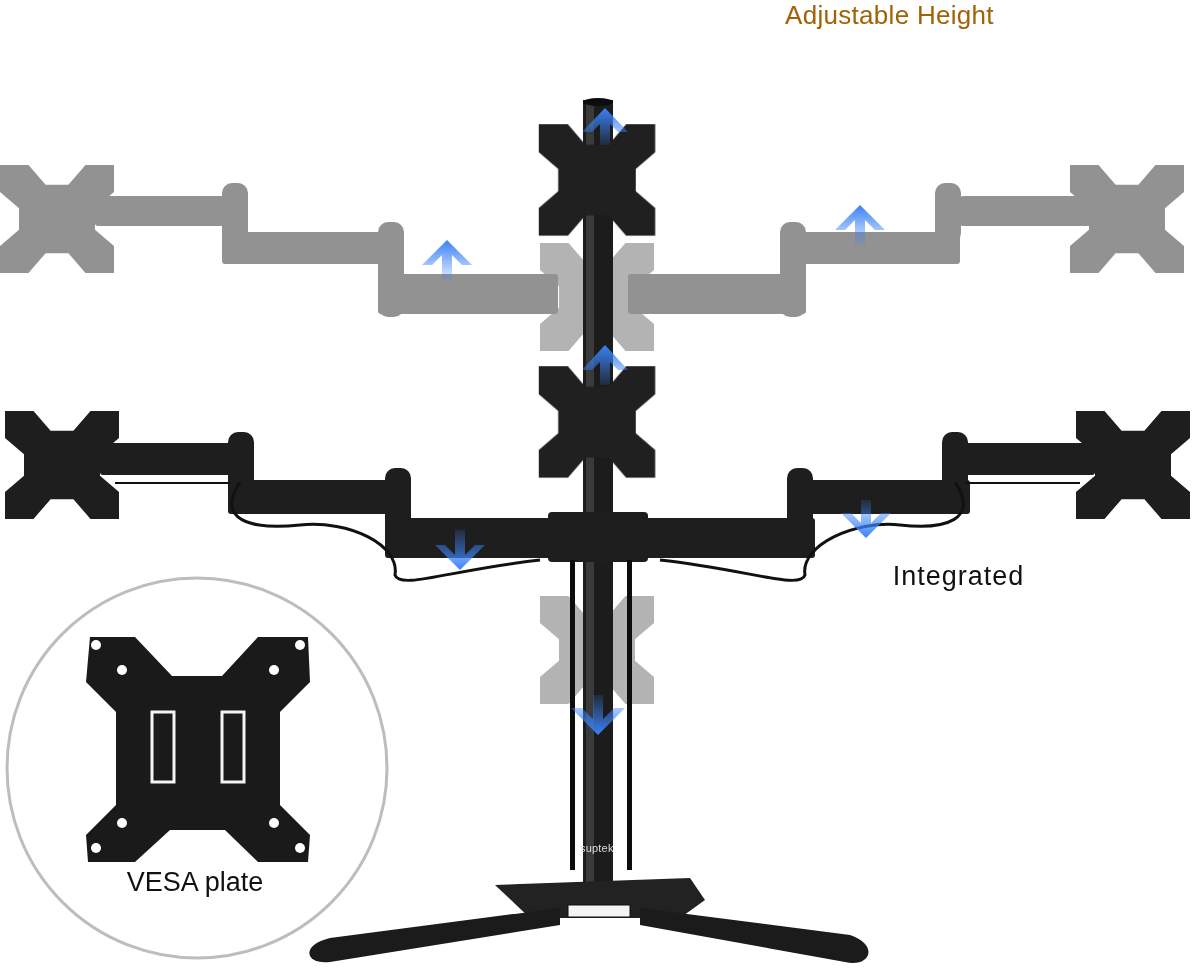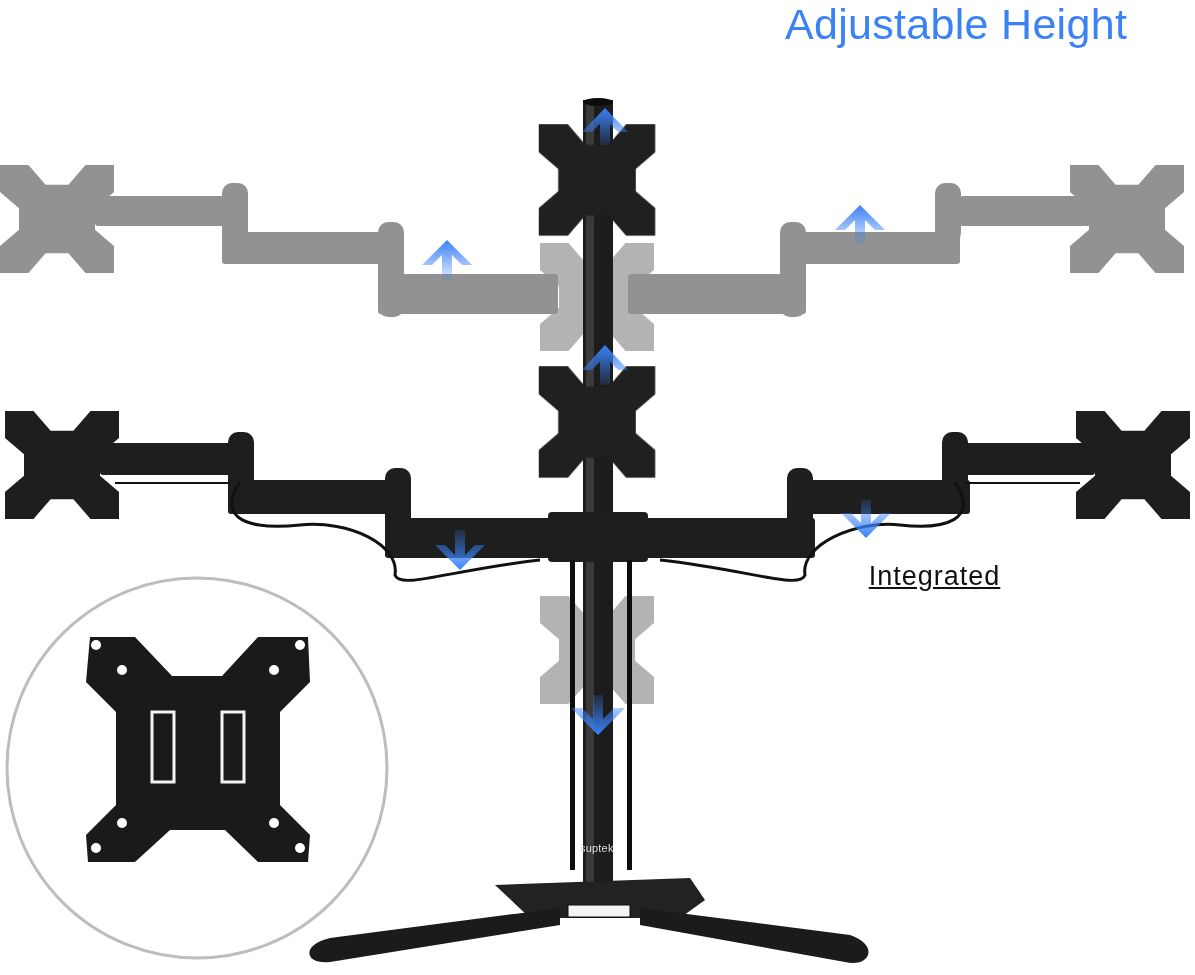--- a/index.html
+++ b/index.html
@@ -1,18 +1,18 @@
 <!DOCTYPE html>
 <html><head>
 <meta charset="utf-8">
 <style>
   html,body{margin:0;padding:0;background:#ffffff;}
   body{width:1195px;height:975px;position:relative;overflow:hidden;font-family:"Liberation Sans","DejaVu Sans",sans-serif;}
-  .title{position:absolute;left:785px;top:0px;font-size:43px;color:#3b82f6;letter-spacing:0.3px;white-space:nowrap;}
-  .cable-label{position:absolute;left:792px;top:562px;font-size:27px;line-height:28px;color:#111;text-align:center;width:285px;letter-spacing:1px;text-decoration:underline;}
+  .title{position:absolute;left:785px;top:0px;font-size:26px;color:#a16207;letter-spacing:0.3px;white-space:nowrap;}
+  .cable-label{position:absolute;left:816px;top:562px;font-size:27px;line-height:28px;color:#111;text-align:center;width:285px;letter-spacing:1px;}
   .vesa-label{position:absolute;left:95px;top:866px;width:200px;font-size:27px;line-height:32px;color:#111;text-align:center;}
   svg.stage{position:absolute;left:0;top:0;}
   .brand{position:absolute;left:580px;top:842px;font-size:11px;color:#ddd;letter-spacing:0.2px;}
 </style>
 </head>
 <body>
 
 <div class="title">Adjustable Height</div>
 
 <svg class="stage" width="1195" height="975" viewBox="0 0 1195 975">
@@ -151,13 +151,14 @@
   </g>
 </svg>
 
 <div class="brand">suptek</div>
 
 <div class="cable-label">
   <div>Integrated</div>
 </div>
 
 <div class="vesa-label">
+  <div>VESA plate</div>
 </div>
 
 </body></html>

